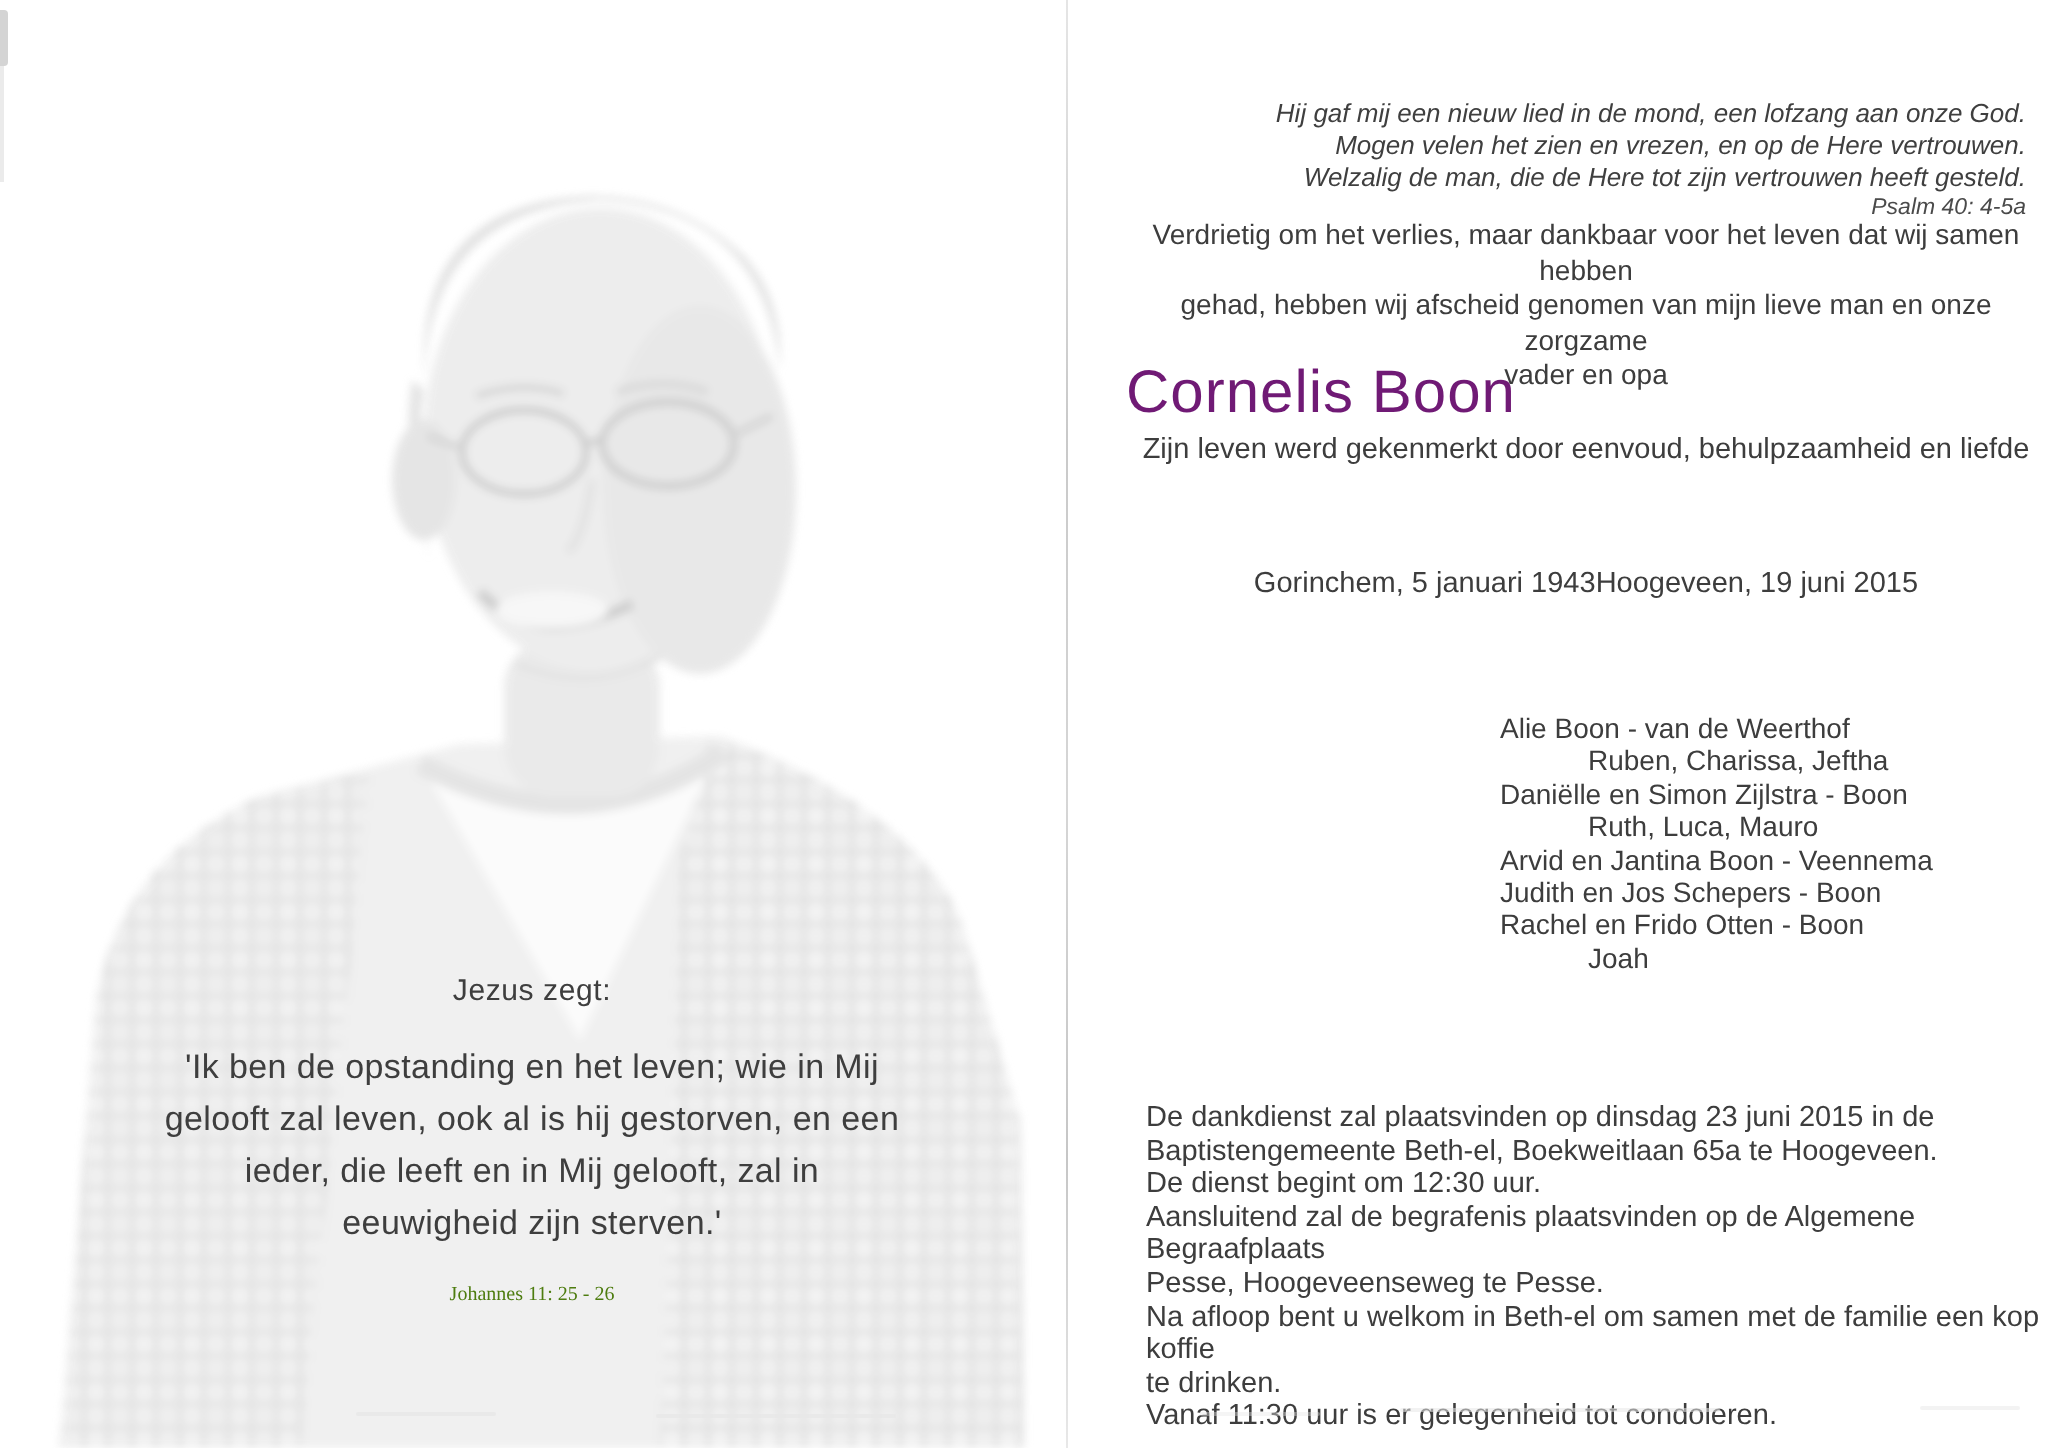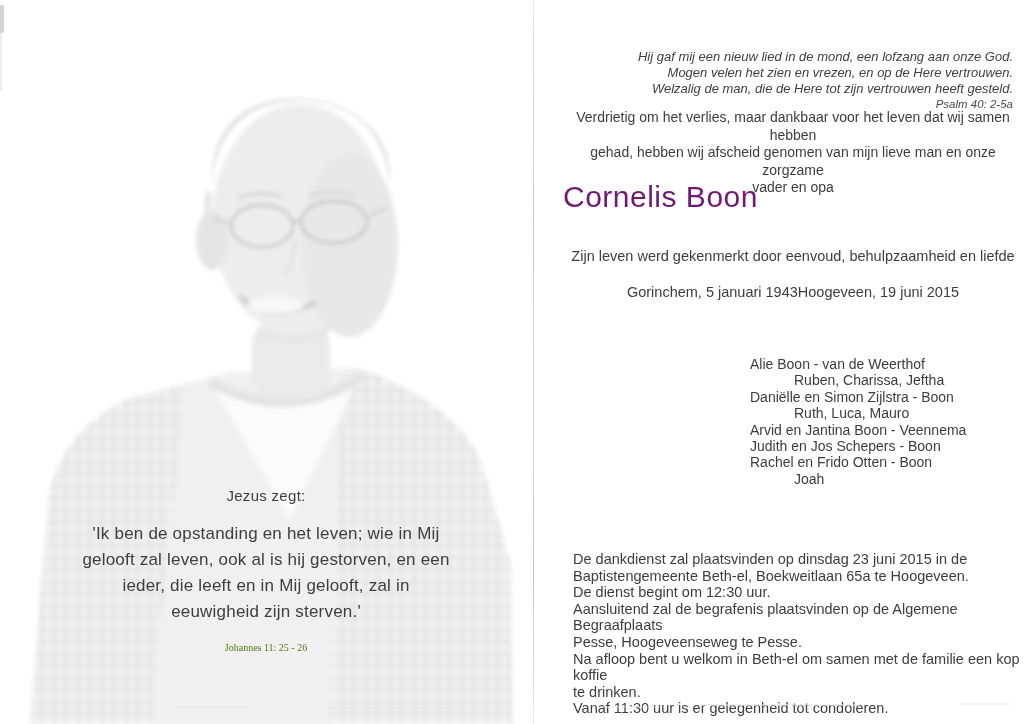--- a/index.html
+++ b/index.html
@@ -27,21 +27,21 @@
   .psalm-ref{font-size:11.5px;margin-top:1px;font-style:italic;color:#4a4a4a;}
   .intro{
     position:absolute;left:563px;top:109px;width:460px;text-align:center;
     font-size:14px;line-height:17.6px;
   }
   .deceased-name{
     position:absolute;left:563px;top:180px;width:460px;text-align:left;
     font-size:30px;letter-spacing:.5px;color:#701a75;
   }
   .tagline{
-    position:absolute;left:563px;top:248px;width:460px;text-align:center;font-size:14.5px;
+    position:absolute;left:563px;top:217px;width:460px;text-align:center;font-size:14.5px;
   }
   .dates{
     position:absolute;left:573px;top:284px;width:440px;display:flex;
     justify-content:center;font-size:14.5px;
   }
   .family{position:absolute;left:750px;top:318px;font-size:14px;margin-top:38px;}
   .family-line{height:16.4px;line-height:16.4px;white-space:nowrap;}
   .family-line.indent{margin-left:44px;}
   .correspondence{
     position:absolute;left:573px;top:484px;font-size:14.5px;line-height:17px;
@@ -131,21 +131,21 @@
       <div class="bible-ref">Johannes 11: 25 - 26</div>
     </div>
   </div>
 
   <div class="abs" style="left:533px;top:13px;width:491px;height:724px;">
 
     <div class="psalm" style="position:absolute;right:11px;top:36px;left:auto;">
       <div class="pre">Hij gaf mij een nieuw lied in de mond, een lofzang aan onze God.
 Mogen velen het zien en vrezen, en op de Here vertrouwen.
 Welzalig de man, die de Here tot zijn vertrouwen heeft gesteld.</div>
-      <div class="psalm-ref">Psalm 40: 2-5a</div>
+      <div class="psalm-ref">Psalm 40: 4-5a</div>
     </div>
   </div>
 
   <div class="intro pre">Verdrietig om het verlies, maar dankbaar voor het leven dat wij samen hebben
 gehad, hebben wij afscheid genomen van mijn lieve man en onze zorgzame
 vader en opa</div>
 
   <div class="deceased-name">Cornelis Boon</div>
 
   <div class="tagline">Zijn leven werd gekenmerkt door eenvoud, behulpzaamheid en liefde</div>

